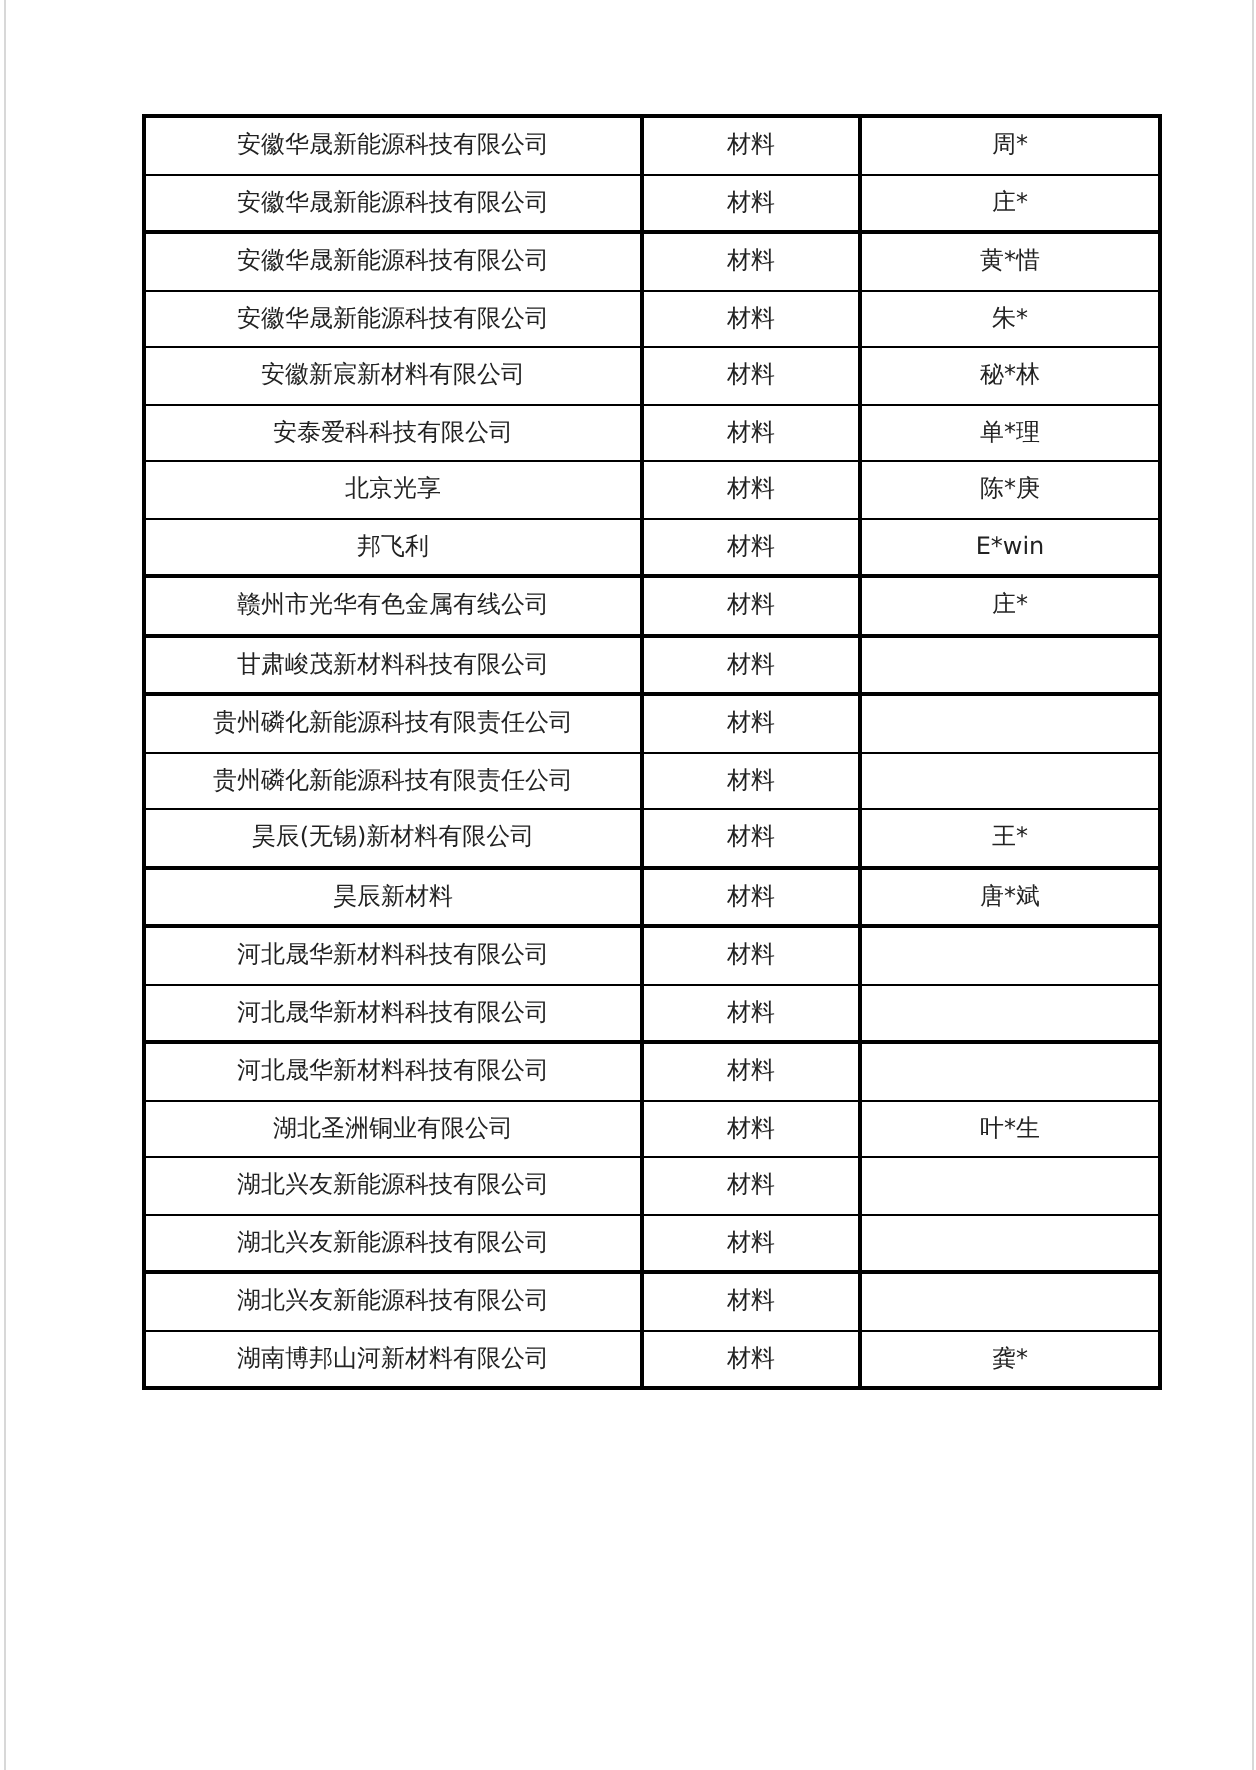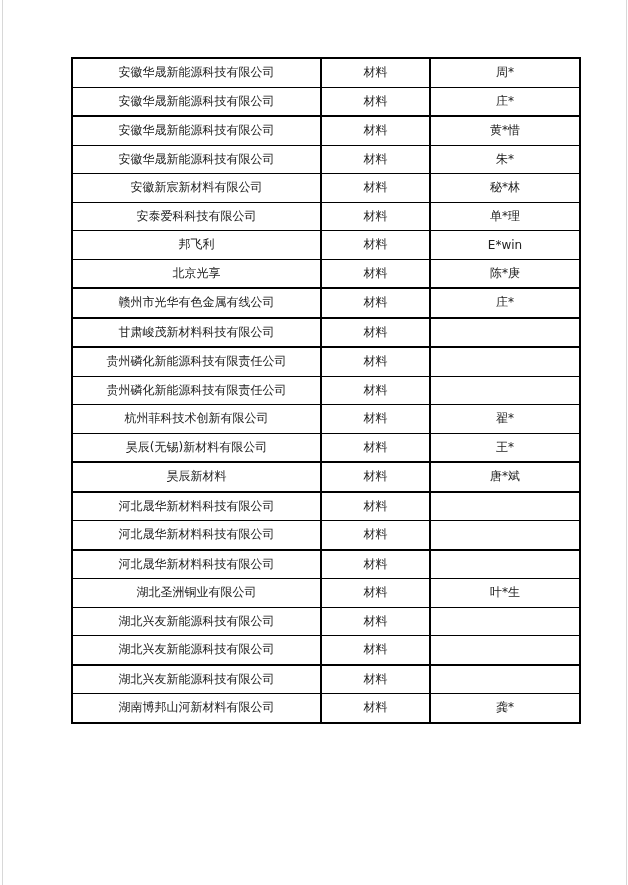--- a/index.html
+++ b/index.html
@@ -98,53 +98,48 @@
         <td class="c-company">安徽新宸新材料有限公司</td>
         <td class="c-type">材料</td>
         <td class="c-contact">秘*林</td>
       </tr>
       <tr>
         <td class="c-company">安泰爱科科技有限公司</td>
         <td class="c-type">材料</td>
         <td class="c-contact">单*理</td>
       </tr>
       <tr>
+        <td class="c-company">北京光享</td>
+        <td class="c-type">材料</td>
+        <td class="c-contact">陈*庚</td>
+      </tr>
+      <tr>
         <td class="c-company">邦飞利</td>
         <td class="c-type">材料</td>
         <td class="c-contact">E*win</td>
-      </tr>
-      <tr>
-        <td class="c-company">北京光享</td>
-        <td class="c-type">材料</td>
-        <td class="c-contact">陈*庚</td>
       </tr>
       <tr class="thick">
         <td class="c-company">赣州市光华有色金属有线公司</td>
         <td class="c-type">材料</td>
         <td class="c-contact">庄*</td>
       </tr>
       <tr class="thick">
         <td class="c-company">甘肃峻茂新材料科技有限公司</td>
         <td class="c-type">材料</td>
         <td class="c-contact"></td>
       </tr>
       <tr class="thick">
         <td class="c-company">贵州磷化新能源科技有限责任公司</td>
         <td class="c-type">材料</td>
         <td class="c-contact"></td>
       </tr>
       <tr>
         <td class="c-company">贵州磷化新能源科技有限责任公司</td>
         <td class="c-type">材料</td>
         <td class="c-contact"></td>
-      </tr>
-      <tr>
-        <td class="c-company">杭州菲科技术创新有限公司</td>
-        <td class="c-type">材料</td>
-        <td class="c-contact">翟*</td>
       </tr>
       <tr>
         <td class="c-company">昊辰(无锡)新材料有限公司</td>
         <td class="c-type">材料</td>
         <td class="c-contact">王*</td>
       </tr>
       <tr class="thick">
         <td class="c-company">昊辰新材料</td>
         <td class="c-type">材料</td>
         <td class="c-contact">唐*斌</td>

